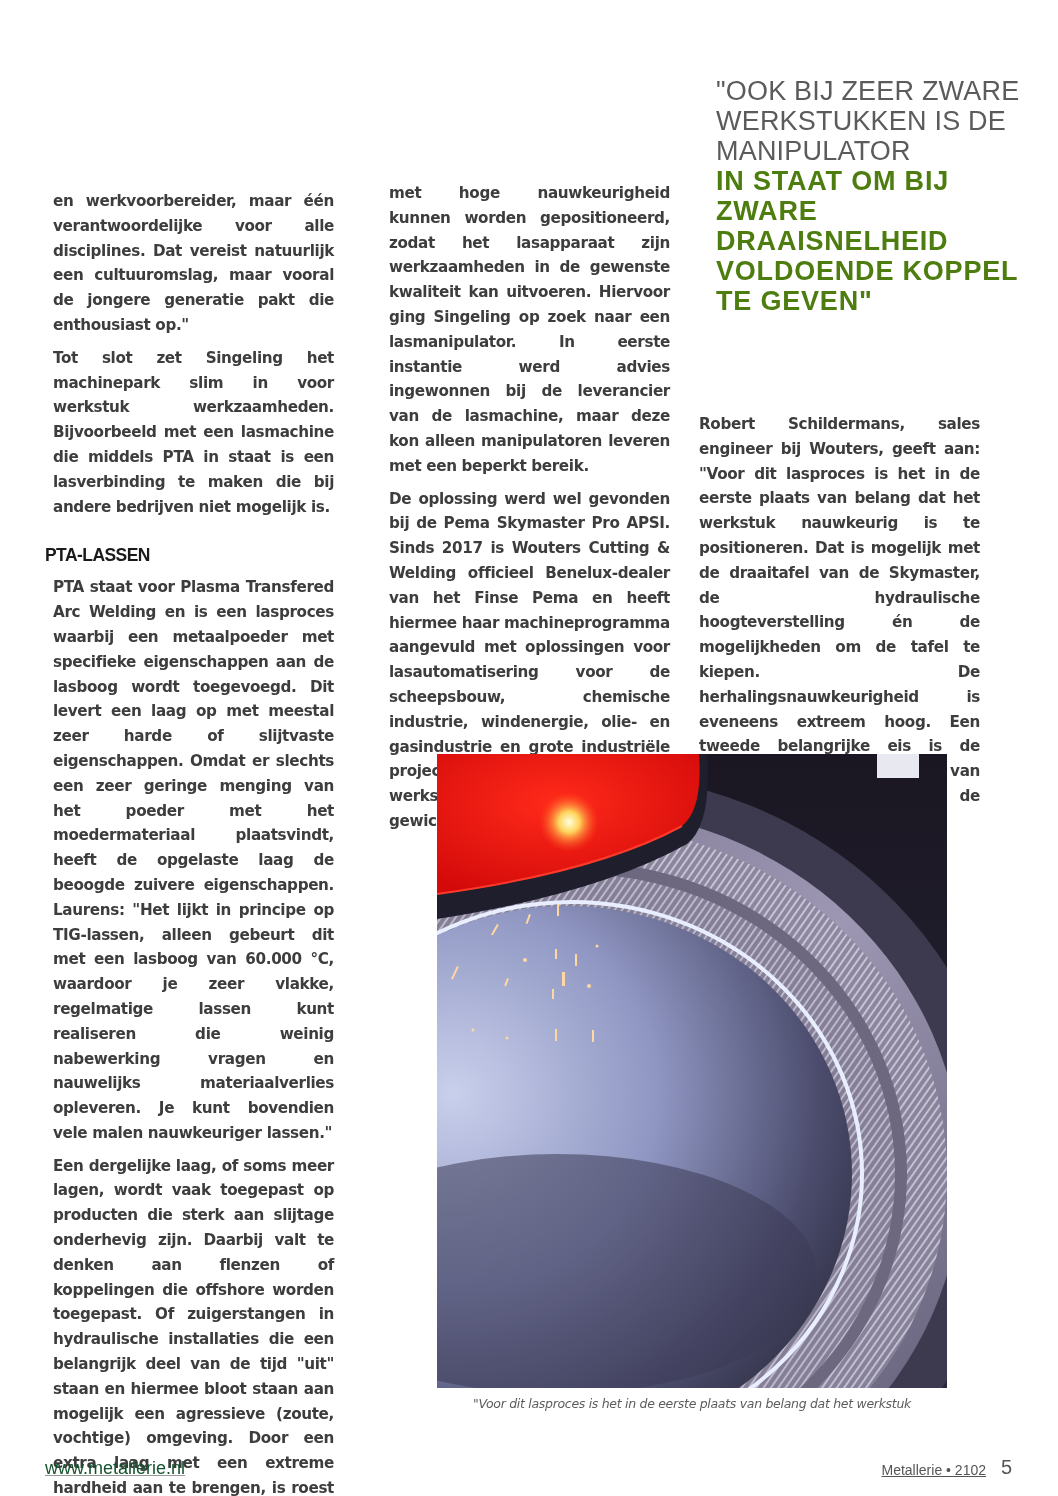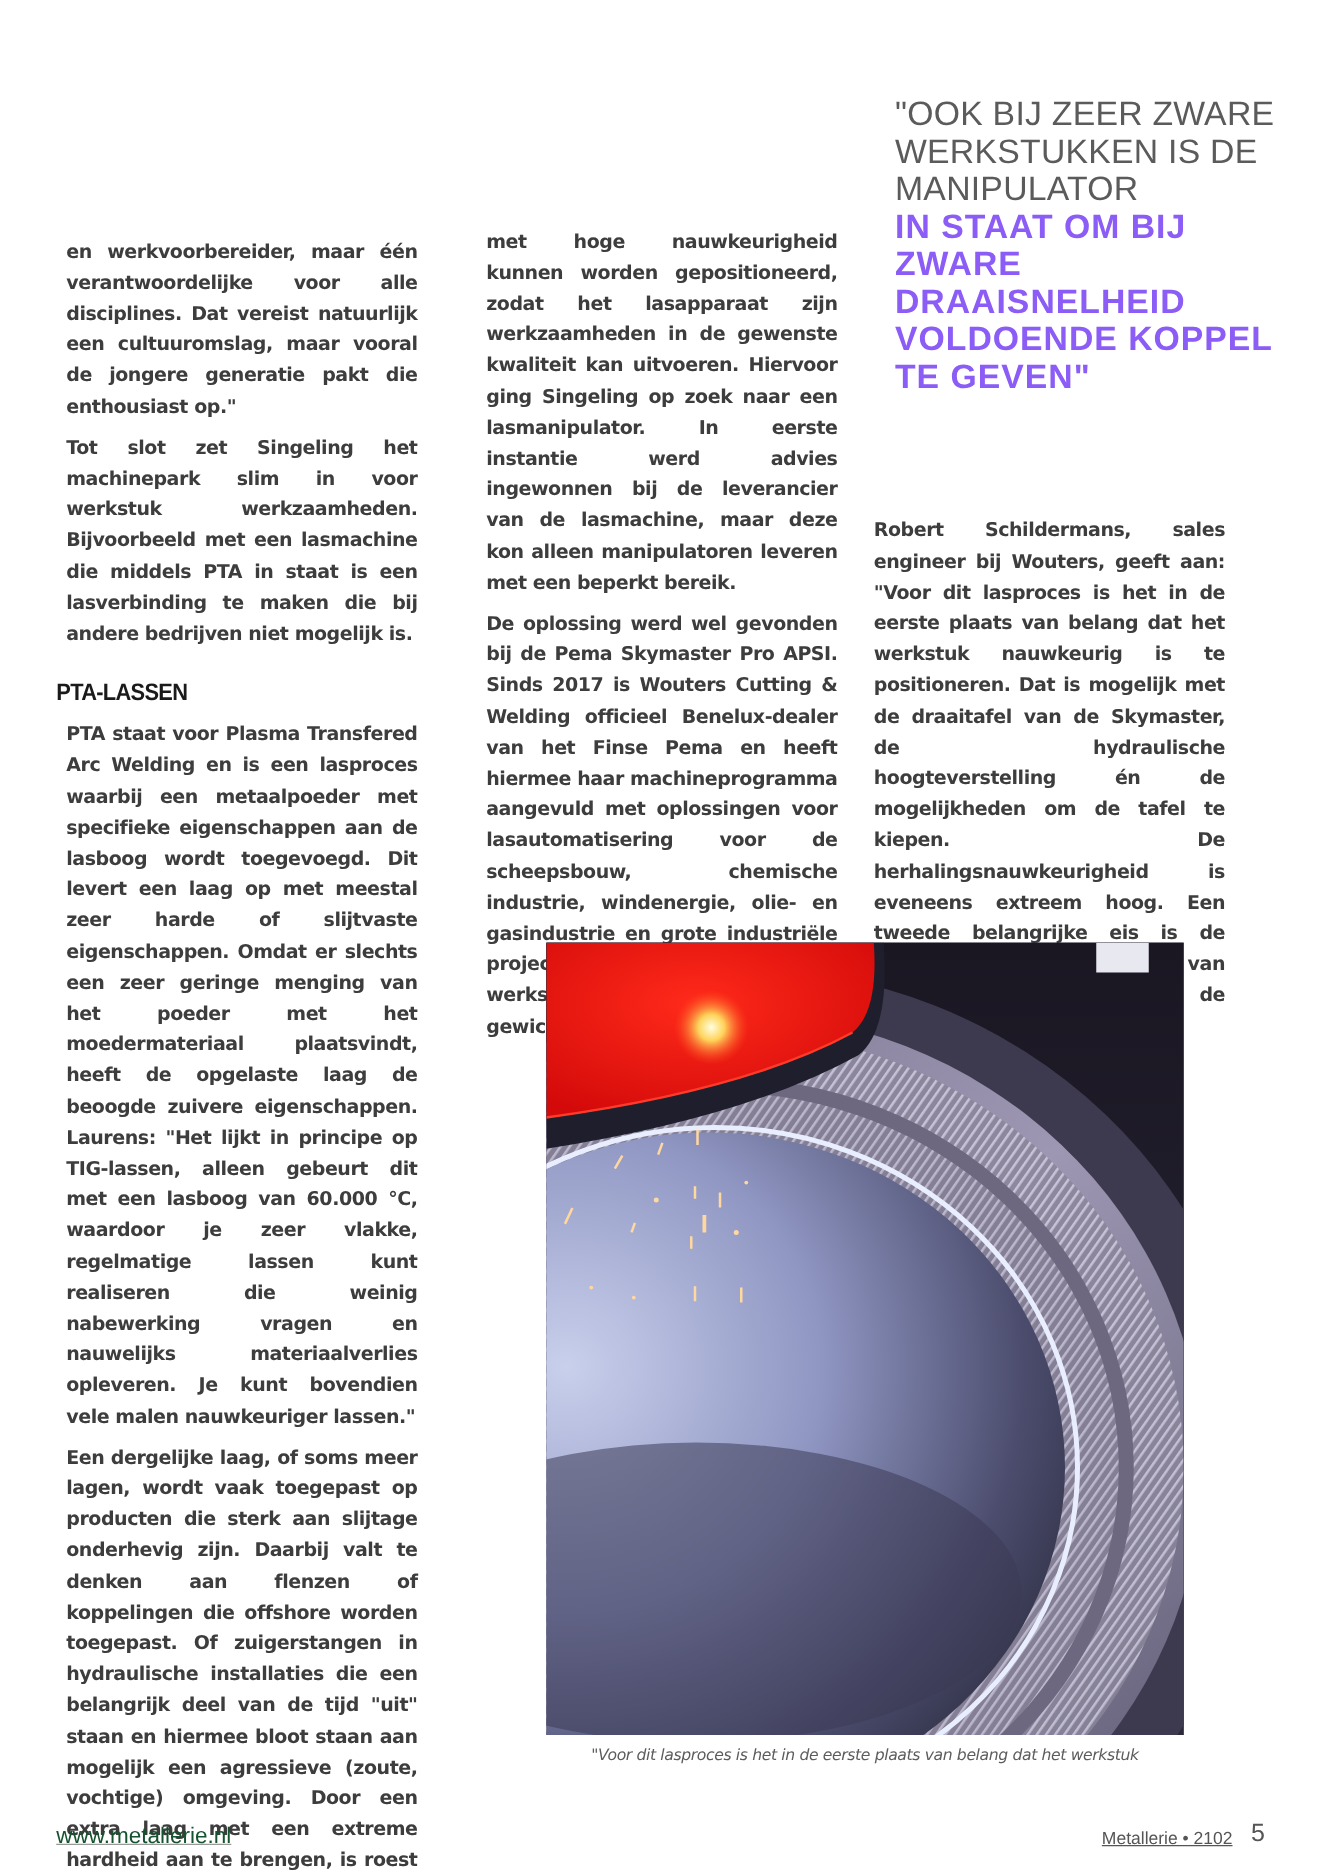--- a/index.html
+++ b/index.html
@@ -38,21 +38,21 @@
     position: absolute;
     left: 716px;
     top: 76px;
     width: 320px;
     font-family: "Liberation Sans", sans-serif;
     font-size: 27px;
     line-height: 30px;
     letter-spacing: 0.2px;
   }
   #pullquote .pq-light { color: #5b5b5b; font-weight: normal; display: block; }
-  #pullquote .pq-bold  { color: #8b5cf6; font-weight: bold; display: block; letter-spacing: 0.8px; }
+  #pullquote .pq-bold  { color: #4d7c0f; font-weight: bold; display: block; letter-spacing: 0.8px; }
 
   #photo {
     position: absolute;
     left: 437px; top: 754px;
     width: 510px; height: 634px;
     overflow: hidden;
     background: #2a2c3e;
   }
   #photo svg { display: block; }
 

